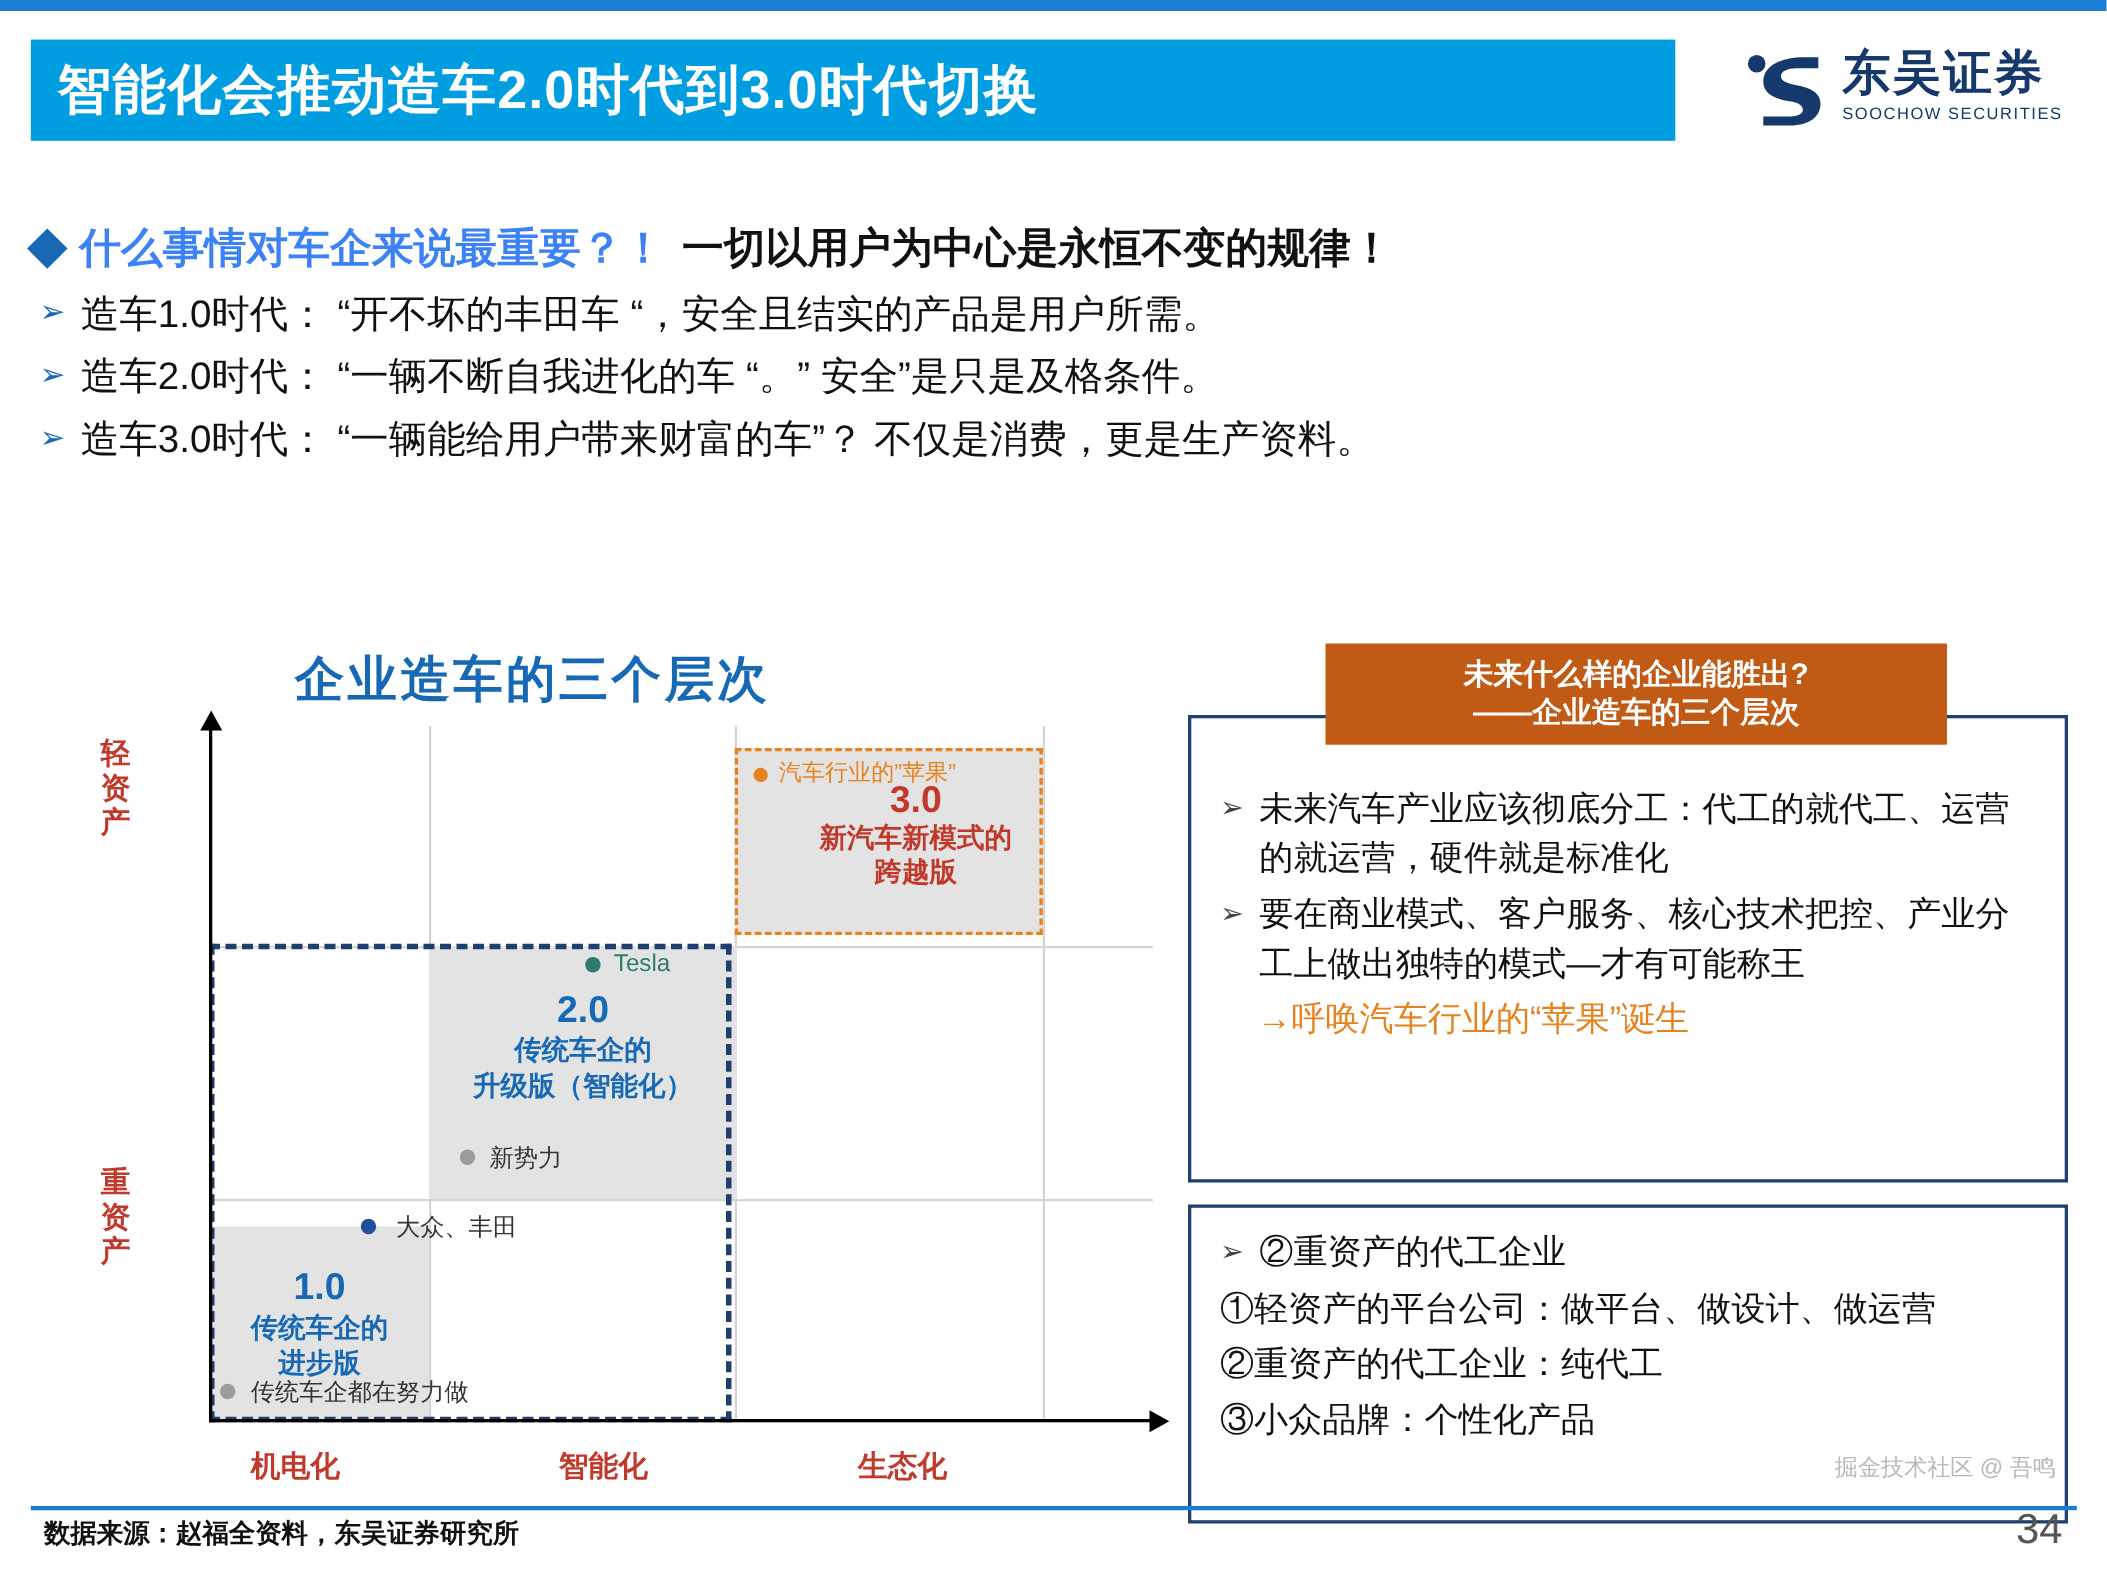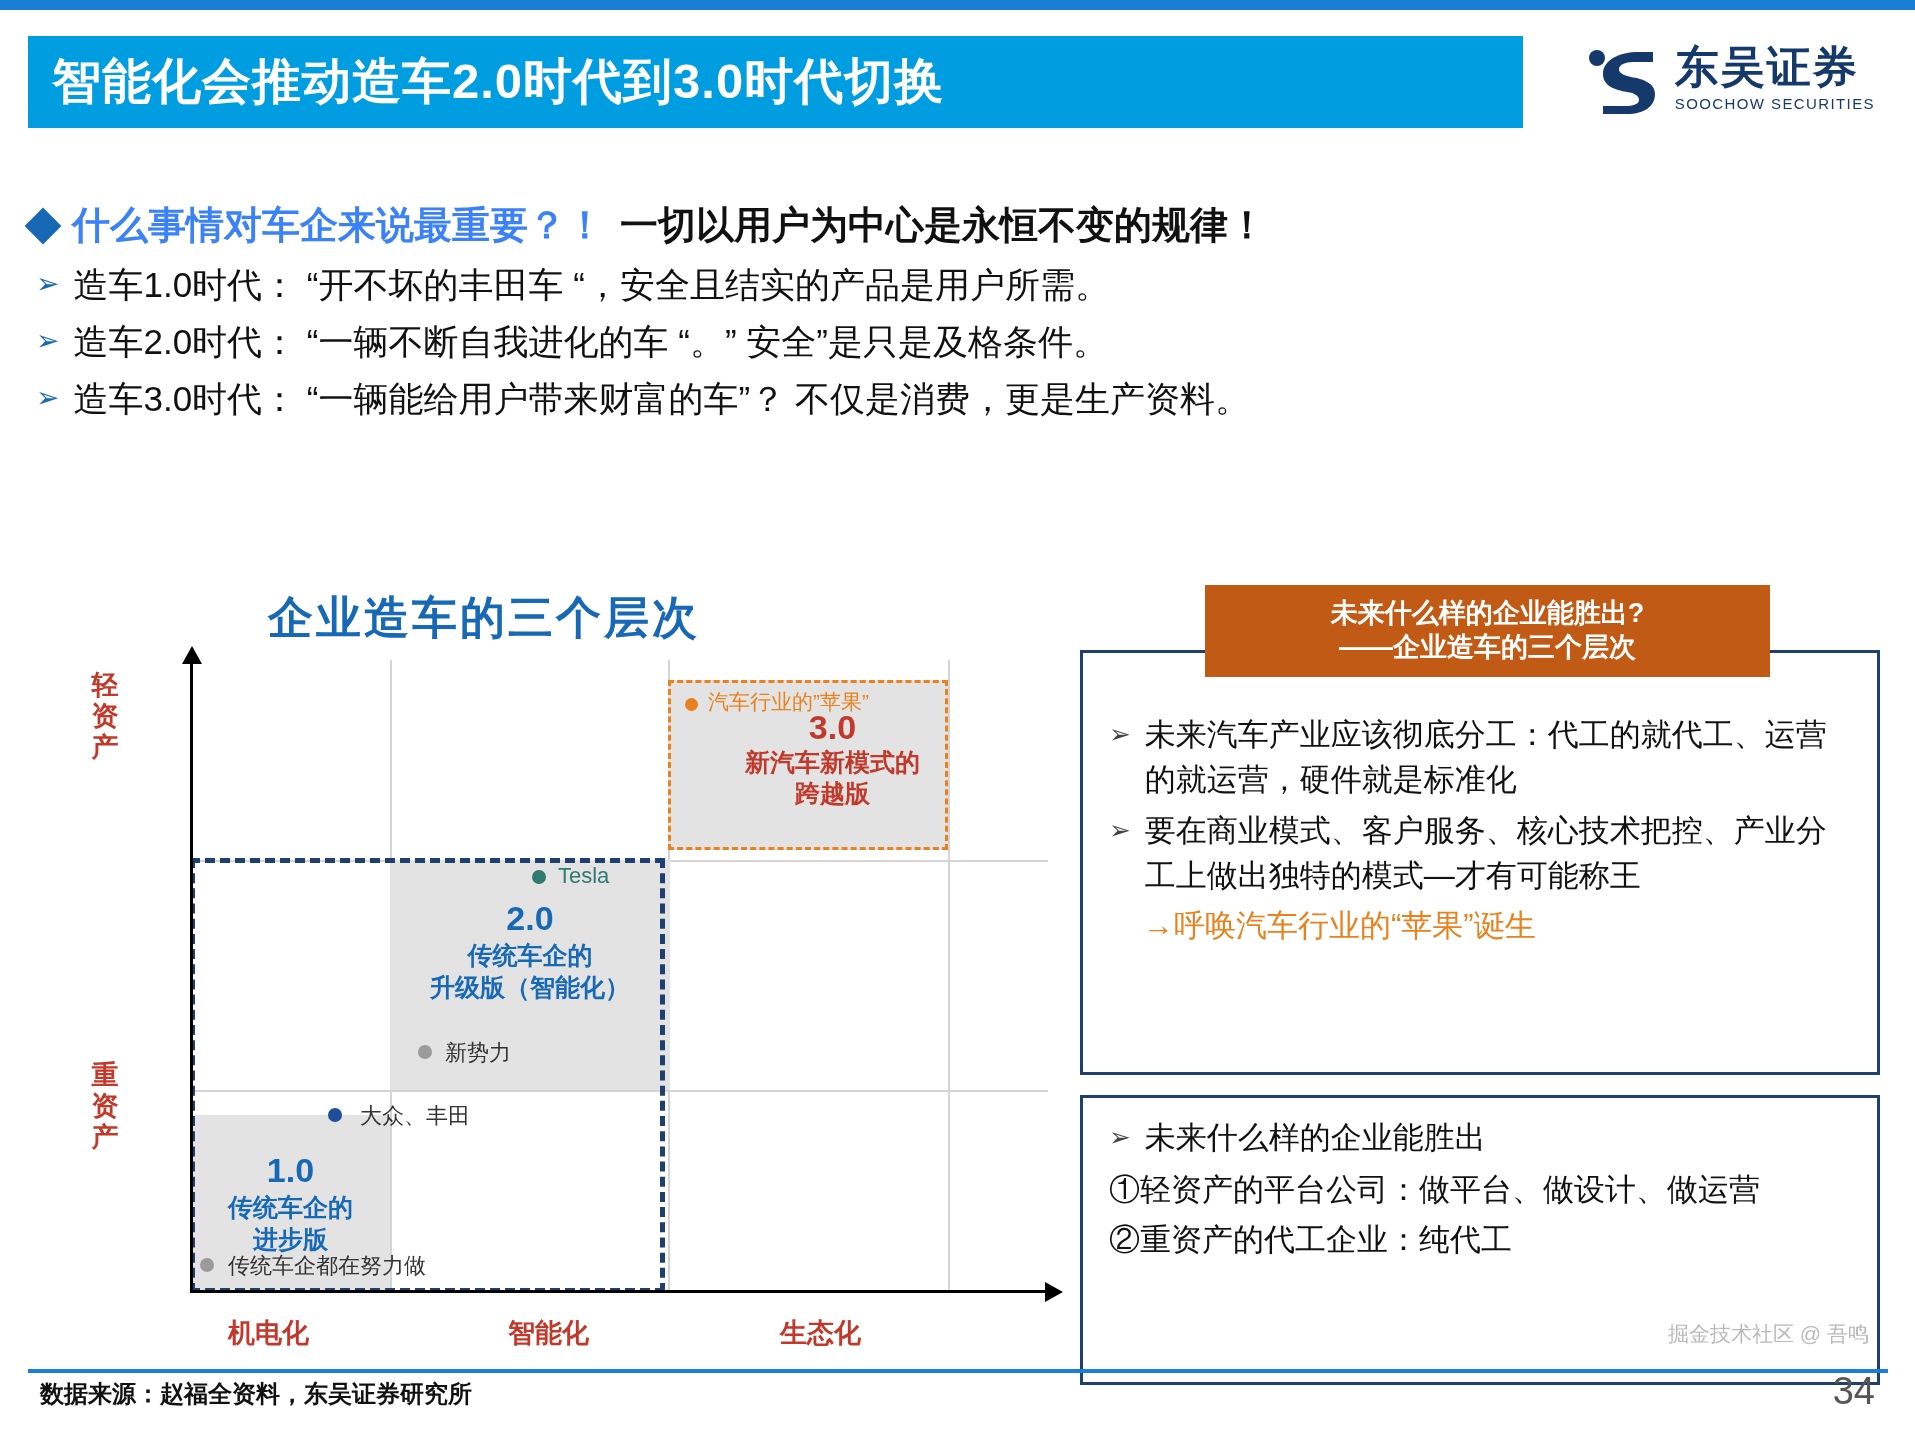--- a/index.html
+++ b/index.html
@@ -264,22 +264,23 @@
 </div>
 
 <div class="panel-head">
   <span>未来什么样的企业能胜出?</span>
   <span>——企业造车的三个层次</span>
 </div>
 
 <div class="panel-b">
   <div class="p-row">
     <span class="p-arrow">➢</span>
-    <span class="p-text">未来什么样的企业能胜出</span>
+    <span class="p-text">②重资产的代工企业</span>
   </div>
   <div class="p-sub">①轻资产的平台公司：做平台、做设计、做运营</div>
   <div class="p-sub">②重资产的代工企业：纯代工</div>
+  <div class="p-sub">③小众品牌：个性化产品</div>
 </div>
 
 <div class="watermark">掘金技术社区 @ 吾鸣</div>
 <div class="footer-rule"></div>
 <div class="footer-src">数据来源：赵福全资料，东吴证券研究所</div>
 <div class="page-no">34</div>
 
 </body></html>

